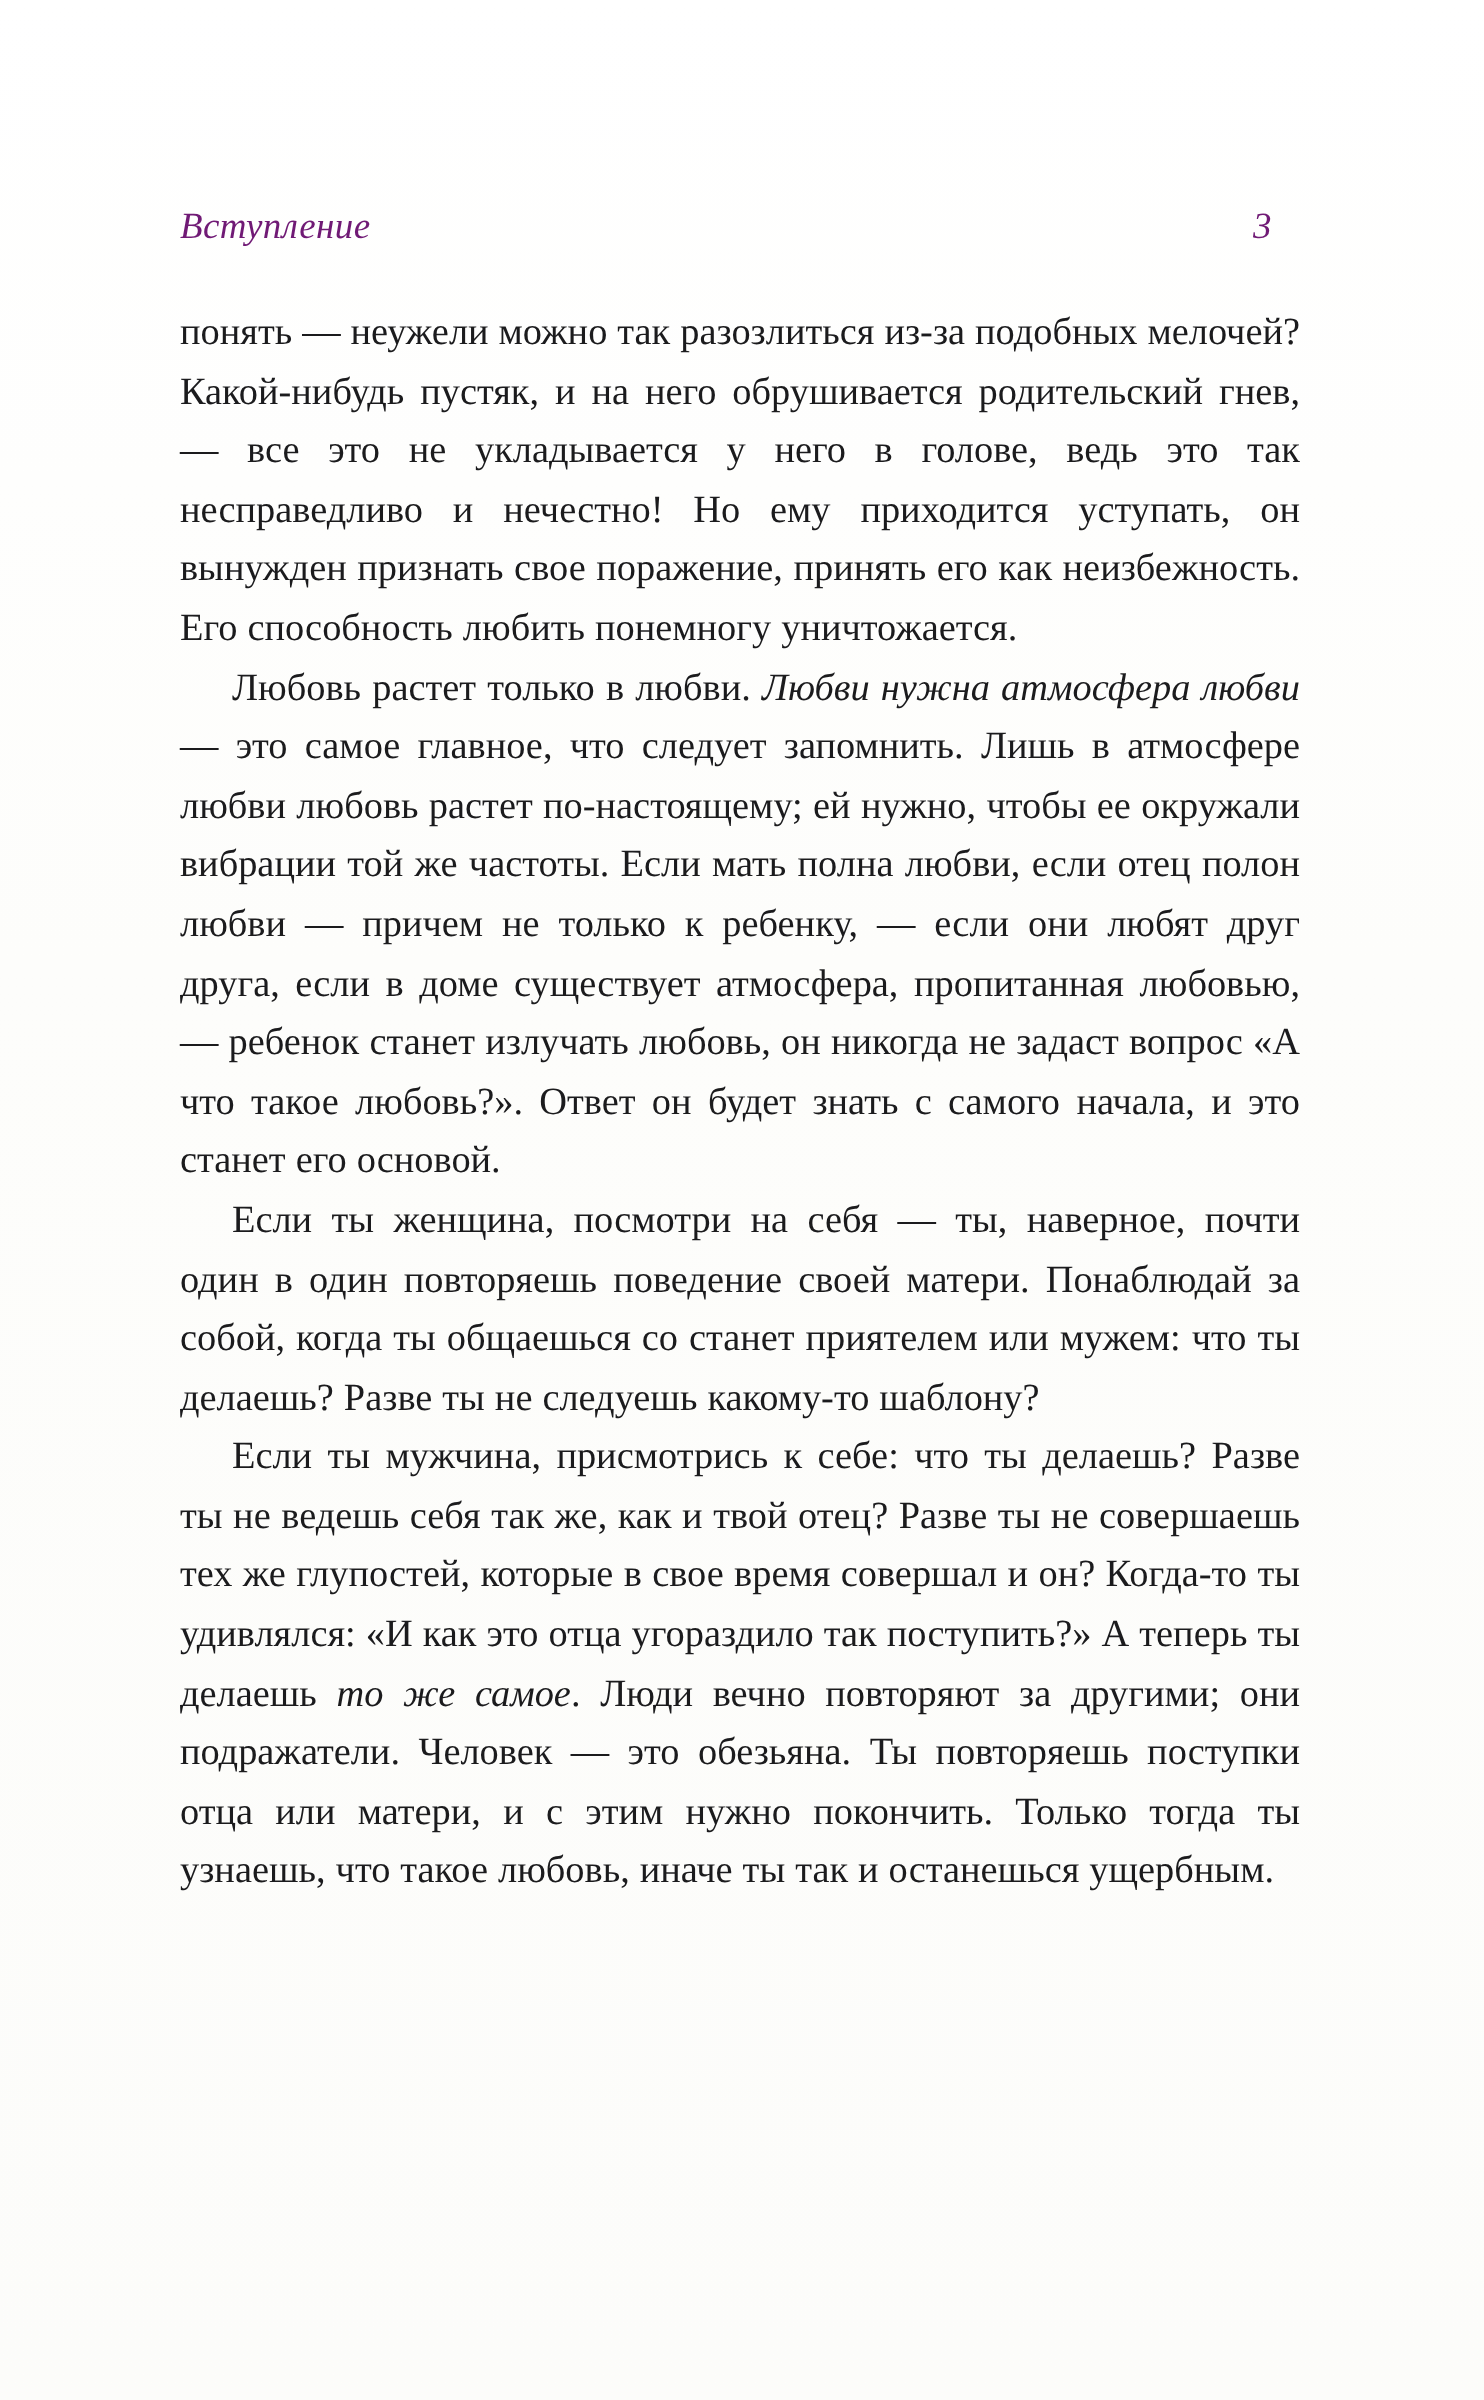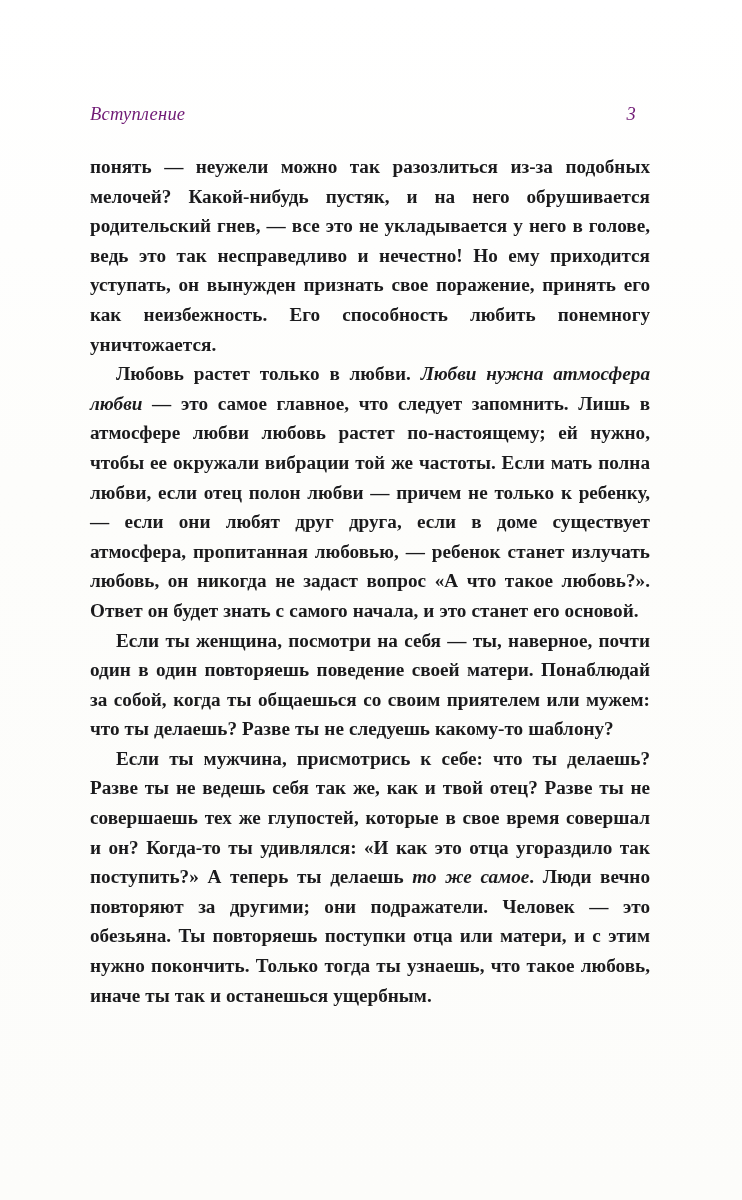--- a/index.html
+++ b/index.html
@@ -66,21 +66,20 @@
     font-size: 18.5px;
     padding-right: 12px;
   }
 
   
   .textblock {
     position: absolute;
     top: 152px;
     left: 90px;
     width: 560px;
-    font-weight: bold;
   }
 
   p.para {
     margin: 0;
     padding: 0;
     text-align: justify;
     text-justify: inter-word;
     font-size: 19.2px;
     line-height: 29.6px;
     text-indent: 26px;
@@ -104,18 +103,18 @@
   <div class="content">
 
     <div class="running-head">
       <span class="rh-title">Вступление</span>
       <span class="rh-folio">3</span>
     </div>
 
     <div class="textblock" id="textblock">
         <p class="para first"><span>понять — неужели можно так разозлиться из-за подобных мелочей? Какой-нибудь пустяк, и на него обрушивается родительский гнев, — все это не укладывается у него в голове, ведь это так несправедливо и нечестно! Но ему приходится уступать, он вынужден признать свое поражение, принять его как неизбежность. Его способность любить понемногу уничтожается.</span></p>
         <p class="para"><span>Любовь растет только в любви. </span><em>Любви нужна атмосфера любви</em><span> — это самое главное, что следует запомнить. Лишь в атмосфере любви любовь растет по-настоящему; ей нужно, чтобы ее окружали вибрации той же частоты. Если мать полна любви, если отец полон любви — причем не только к ребенку, — если они любят друг друга, если в доме существует атмосфера, пропитанная любовью, — ребенок станет излучать любовь, он никогда не задаст вопрос «А что такое любовь?». Ответ он будет знать с самого начала, и это станет его основой.</span></p>
-        <p class="para"><span>Если ты женщина, посмотри на себя — ты, наверное, почти один в один повторяешь поведение своей матери. Понаблюдай за собой, когда ты общаешься со своим приятелем или мужем: что ты делаешь? Разве ты не следуешь какому-то шаблону?</span></p>
+        <p class="para"><span>Если ты женщина, посмотри на себя — ты, наверное, почти один в один повторяешь поведение своей матери. Понаблюдай за собой, когда ты общаешься со станет приятелем или мужем: что ты делаешь? Разве ты не следуешь какому-то шаблону?</span></p>
         <p class="para"><span>Если ты мужчина, присмотрись к себе: что ты делаешь? Разве ты не ведешь себя так же, как и твой отец? Разве ты не совершаешь тех же глупостей, которые в свое время совершал и он? Когда-то ты удивлялся: «И как это отца угораздило так поступить?» А теперь ты делаешь </span><em>то же самое</em><span>. Люди вечно повторяют за другими; они подражатели. Человек — это обезьяна. Ты повторяешь поступки отца или матери, и с этим нужно покончить. Только тогда ты узнаешь, что такое любовь, иначе ты так и останешься ущербным.</span></p>
       </div>
 
   </div>
 </div>
 
 </body></html>

